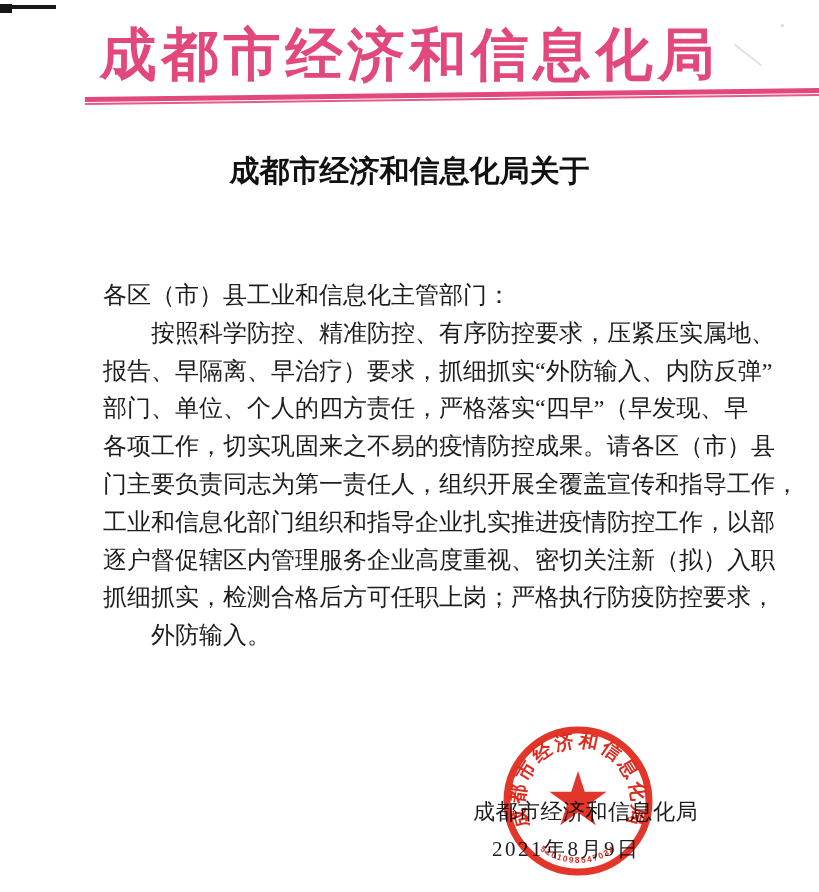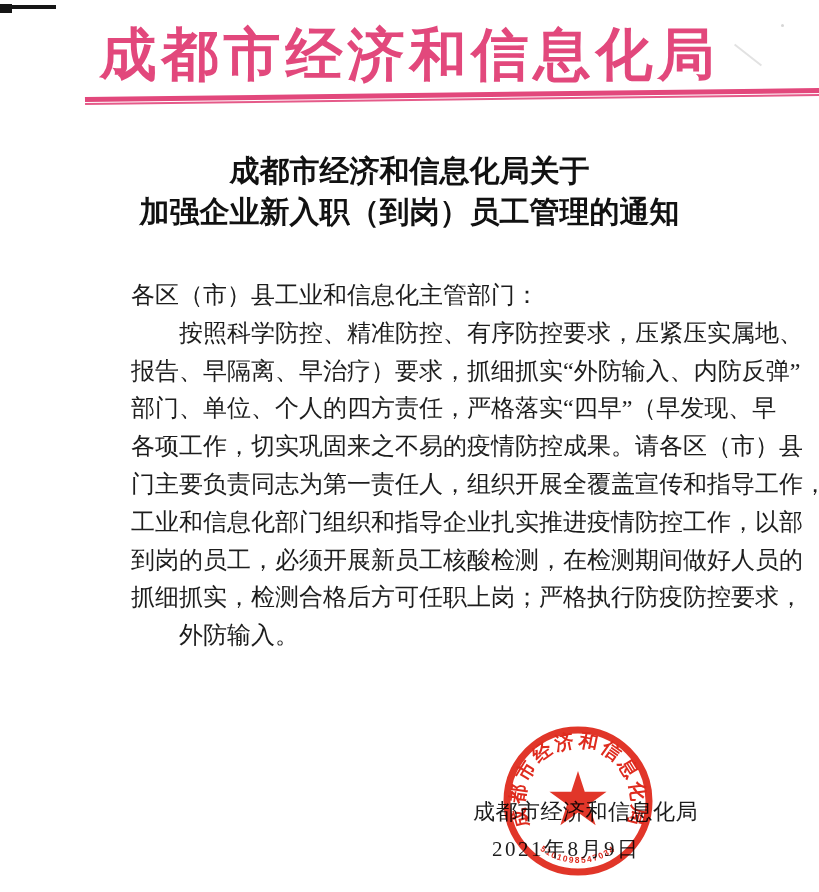--- a/index.html
+++ b/index.html
@@ -46,21 +46,21 @@
     color:#111111;
     font-family:Liberation Serif, serif;
   }
 
   
   .notice-body{
     position:absolute;left:103px;top:277px;width:680px;
     font-size:24px;line-height:37.8px;
     color:var(--ink);
   }
-  .body-line{white-space:nowrap;margin-left:28px;}
+  .body-line{white-space:nowrap;}
   .body-line.indent{text-indent:2em;}
 
   
   .signature-org{
     position:absolute;left:473px;top:797px;
     font-size:22px;letter-spacing:0.5px;color:var(--ink);
     white-space:nowrap;z-index:1;
   }
   .signature-date{
     position:absolute;left:492px;top:835px;
@@ -94,32 +94,31 @@
 
   <div class="header-title">成都市经济和信息化局</div>
   <div class="separator">
     <div class="sep-thick"></div>
     <div class="sep-gap"></div>
     <div class="sep-thin"></div>
   </div>
 
   <div class="notice-title">
     <div>成都市经济和信息化局关于</div>
-    <div>加强企业新入职（到岗）员工管理的通知</div>
   </div>
 
   <div class="notice-body">
       <div class="body-line">各区（市）县工业和信息化主管部门：</div>
       <div class="body-line indent">按照科学防控、精准防控、有序防控要求，压紧压实属地、</div>
       <div class="body-line">报告、早隔离、早治疗）要求，抓细抓实“外防输入、内防反弹”</div>
       <div class="body-line">部门、单位、个人的四方责任，严格落实“四早”（早发现、早</div>
       <div class="body-line">各项工作，切实巩固来之不易的疫情防控成果。请各区（市）县</div>
       <div class="body-line">门主要负责同志为第一责任人，组织开展全覆盖宣传和指导工作，</div>
       <div class="body-line">工业和信息化部门组织和指导企业扎实推进疫情防控工作，以部</div>
-      <div class="body-line">到岗的员工，必须开展新员工核酸检测，在检测期间做好人员的</div>
+      <div class="body-line">逐户督促辖区内管理服务企业高度重视、密切关注新（拟）入职</div>
       <div class="body-line">抓细抓实，检测合格后方可任职上岗；严格执行防疫防控要求，</div>
       <div class="body-line indent">外防输入。</div>
     </div>
 
   <div class="signature-org">成都市经济和信息化局</div>
   <div class="signature-date">2021年8月9日</div>
 
   <svg class="seal" viewBox="-100 -100 200 200" xmlns="http://www.w3.org/2000/svg">
     <defs>
       <path id="sealNamePath" d="M -47.7,25.3 A 54 54 0 1 1 47.7,25.3" fill="none"></path>

